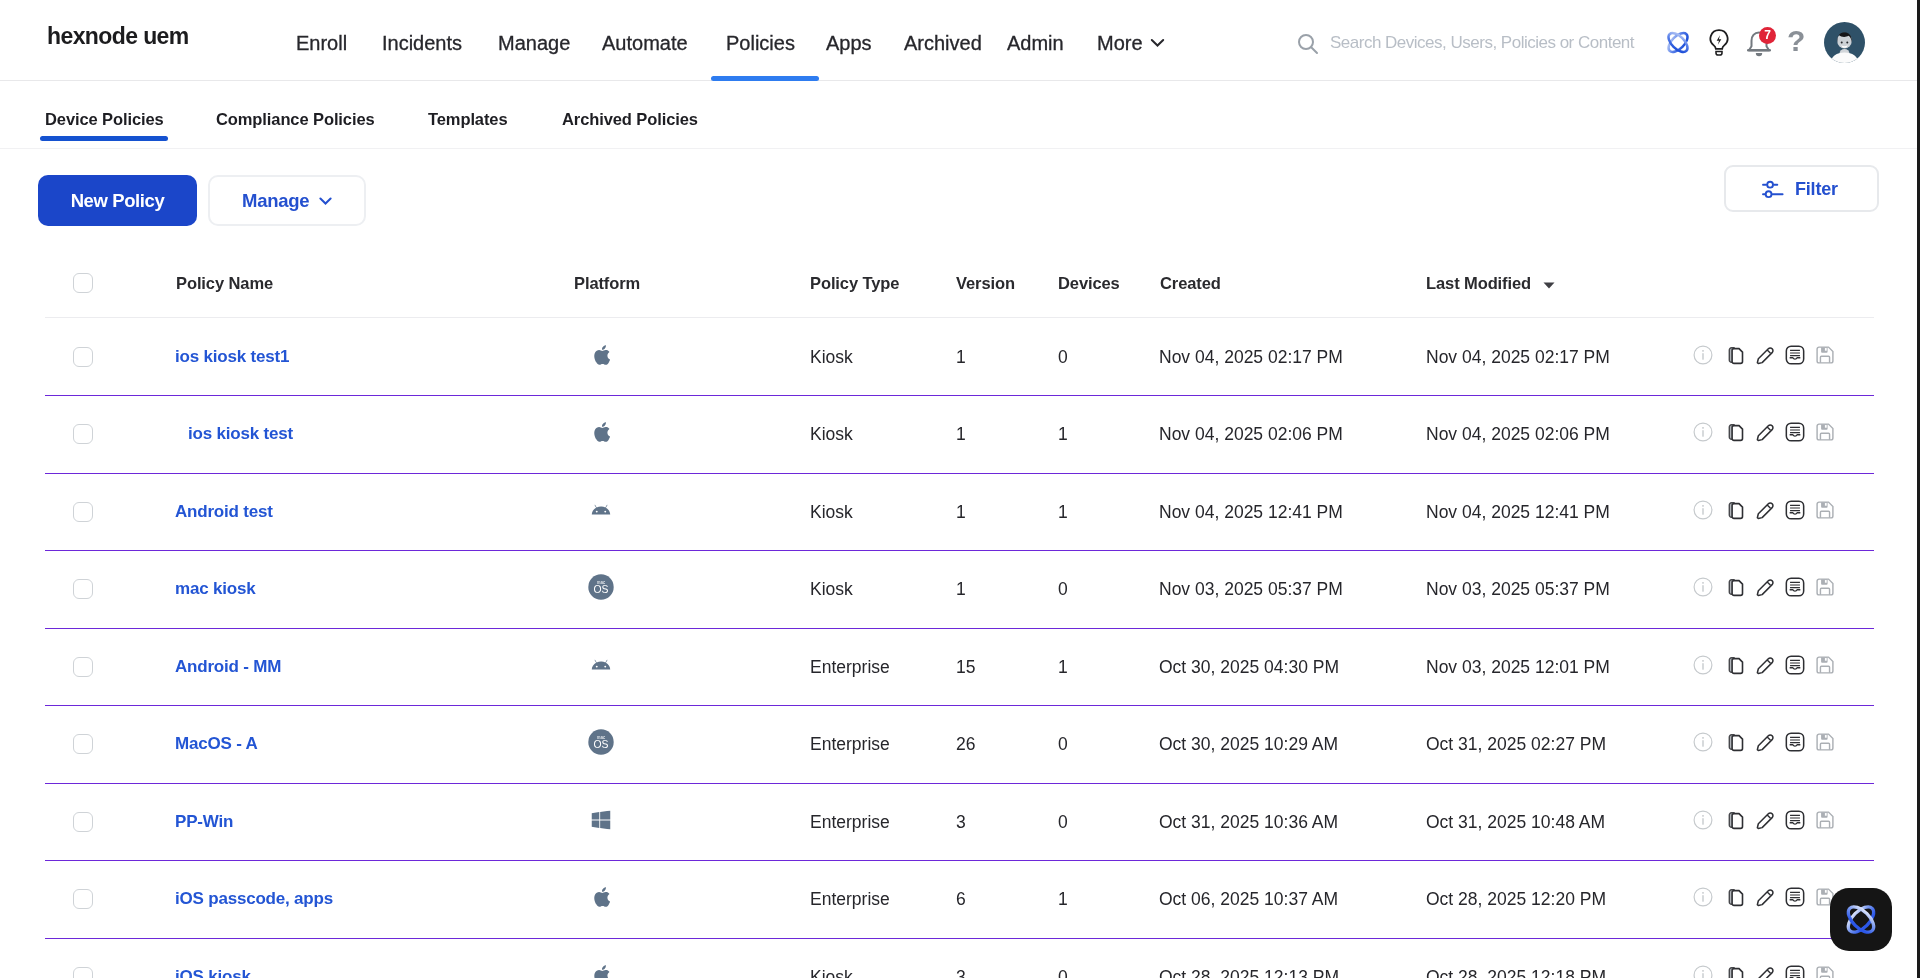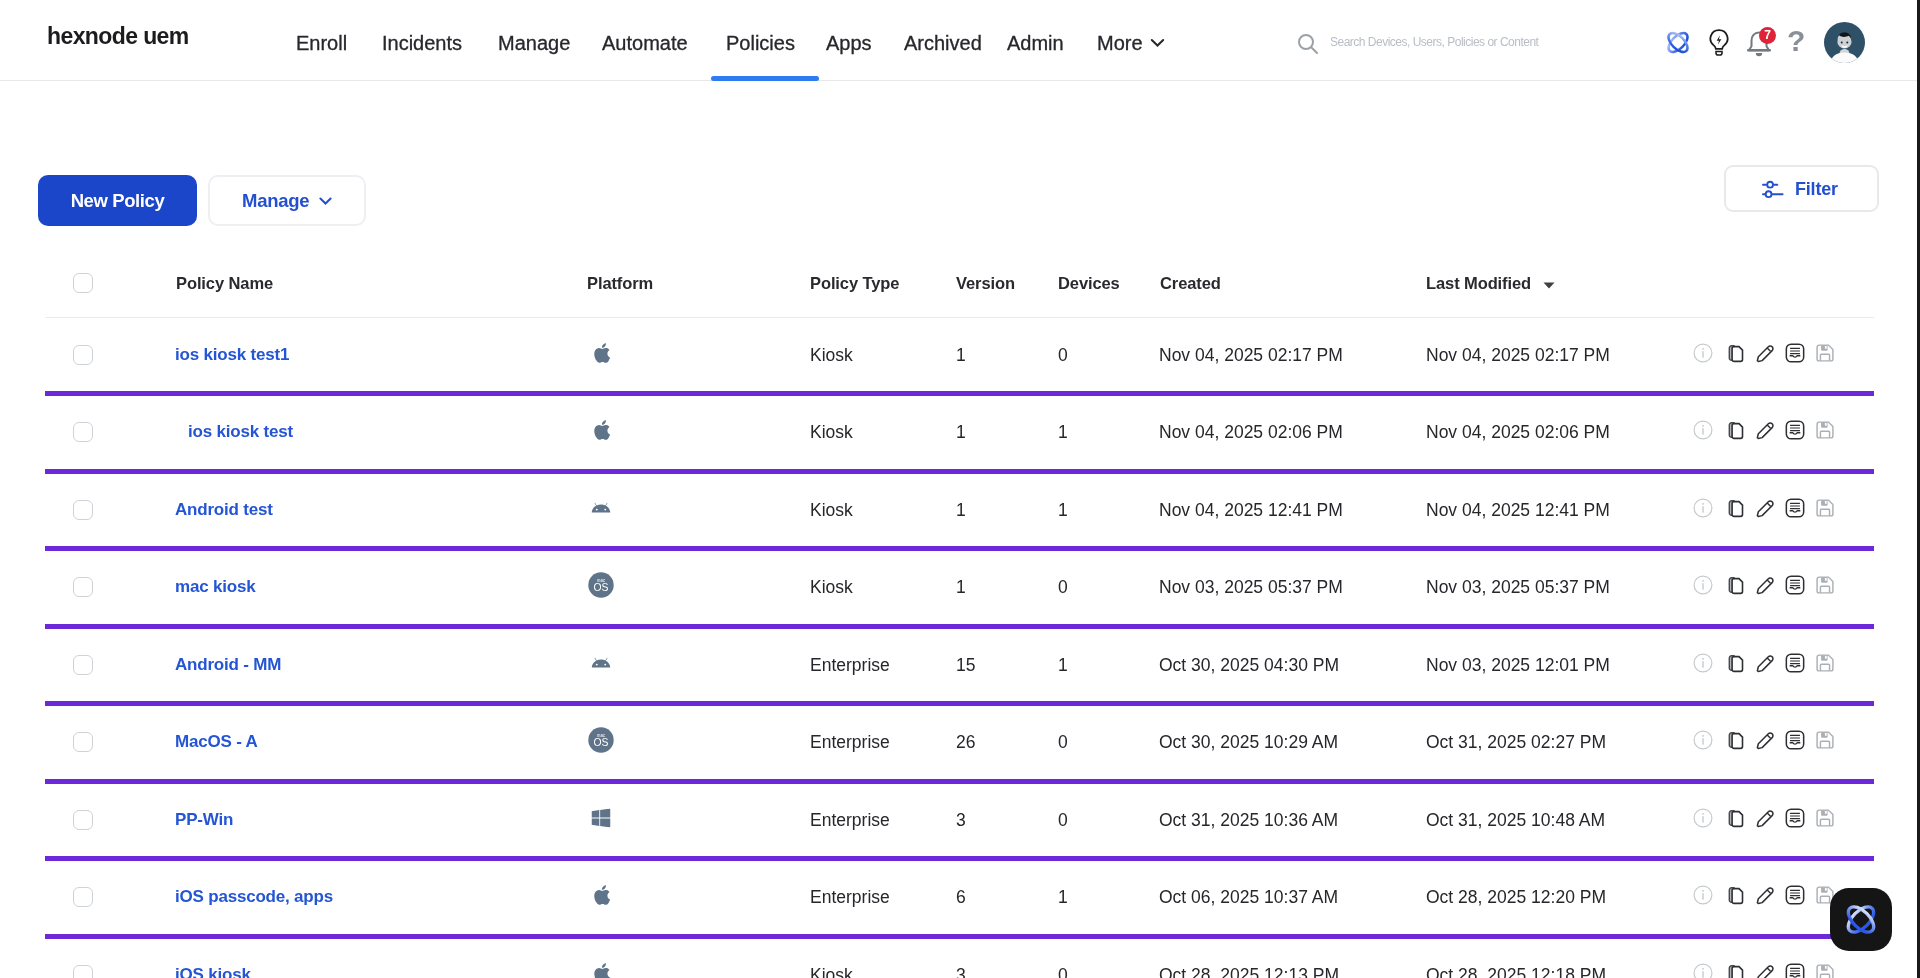--- a/index.html
+++ b/index.html
@@ -40,21 +40,21 @@
     background:#fff; border:2px solid #e7e9ec; border-radius:9px; }
   #filterbtn span { position:absolute; left:69px; top:0; line-height:45px;
     color:#2450cf; font-size:18px; font-weight:700; letter-spacing:-0.2px; }
 
   
   #thead { position:absolute; left:45px; top:248px; width:1829px; height:70px;
     border-bottom:1px solid #ececef; }
   .th { position:absolute; top:0; height:70px; line-height:70px; font-size:16.5px;
     font-weight:700; color:#2a2a2e; letter-spacing:-0.1px; }
   .row { position:absolute; left:45px; width:1829px; height:78px;
-    border-bottom:5px solid #6d28d9; }
+    border-bottom:1px solid #6d28d9; }
   .cell { position:absolute; top:50%; transform:translateY(-50%); font-size:17.5px;
     color:#26262b; white-space:nowrap; }
   .pname { color:#2355d4; font-weight:700; font-size:17px; letter-spacing:-0.2px; }
   .cb { position:absolute; width:20px; height:20px; border:1.5px solid #cfd3d7;
     border-radius:6px; background:#fff; top:50%; transform:translateY(-50%); }
   .picon { position:absolute; top:50%; transform:translate(-50%,-50%); left:556px; }
   .aicon { position:absolute; top:50%; transform:translate(-50%,-50%); }
 
   
   #fab { position:absolute; left:1830px; top:888px; width:62px; height:63px;
@@ -79,21 +79,21 @@
     <span class="navitem" style="left:1097px;">More</span>
     <svg class="abs" style="left:1150px; top:38px;" width="15" height="10" viewBox="0 0 15 10">
       <path d="M1.8 2l5.7 5.5L13.2 2" fill="none" stroke="#27272c" stroke-width="2" stroke-linecap="round"></path>
     </svg>
     <div id="nav-underline"></div>
 
     <svg class="abs" style="left:1296px; top:32px;" width="24" height="24" viewBox="0 0 24 24">
       <circle cx="10" cy="10" r="7" fill="none" stroke="#9aa1a9" stroke-width="2"></circle>
       <path d="M15.2 15.2L21 21" stroke="#9aa1a9" stroke-width="2" stroke-linecap="round"></path>
     </svg>
-    <span class="abs" style="left:1330px; top:0; height:95px; line-height:85px; font-size:12px; color:#b8bec6; letter-spacing:-0.5px;">Search Devices, Users, Policies or Content</span>
+    <span class="abs" style="left:1330px; top:0; height:95px; line-height:85px; font-size:17px; color:#b8bec6; letter-spacing:-0.5px;">Search Devices, Users, Policies or Content</span>
 
     <svg class="abs" style="left:1663px; top:27px;" width="30" height="31" viewBox="0 0 48 48">
       <defs>
           <linearGradient id="ng" x1="0" y1="0" x2="0.7" y2="1">
         <stop offset="0" stop-color="#c3d2f6"></stop>
             <stop offset="0.5" stop-color="#5b82ea"></stop>
             <stop offset="1" stop-color="#1e4fd8"></stop>
       </linearGradient>
         </defs>
       <g fill="none" stroke="url(#ng)" stroke-width="4">
@@ -129,20 +129,27 @@
         <path d="M6.5 42c0-7.5 5.8-11.5 14-11.5s14 4 14 11.5z" fill="#fbfbfb"></path>
         <ellipse cx="20.5" cy="18.7" rx="7.3" ry="7.9" fill="#ccd1d6"></ellipse>
         <path d="M13.2 20.5c-.8-6.5 2.9-10.3 7.3-10.3 4.4 0 8.1 3.8 7.3 10.3-.4-3.2-1.4-5.6-3.3-6.7-2.5 1.6-6.9 1.7-9.9-.7-.7 1.6-1.2 4.1-1.4 7.4z" fill="#141518"></path>
         <circle cx="17.7" cy="20.4" r="1" fill="#26272b"></circle>
         <circle cx="23.3" cy="20.4" r="1" fill="#26272b"></circle>
         <path d="M17.3 23.2c2 1.3 4.4 1.3 6.4 0-.5 1.7-1.7 2.6-3.2 2.6s-2.7-.9-3.2-2.6z" fill="#fff"></path>
       </g>
     </svg>
   </div>
 
+  <div id="tabsrow">
+    <span class="tab" style="left:45px;">Device Policies</span>
+    <span class="tab" style="left:216px;">Compliance Policies</span>
+    <span class="tab" style="left:428px;">Templates</span>
+    <span class="tab" style="left:562px;">Archived Policies</span>
+    <div id="tab-underline"></div>
+  </div>
 
   <div class="btn-primary">New Policy</div>
   <div class="btn-manage">Manage&nbsp;&nbsp;<svg width="13" height="9" viewBox="0 0 13 9" style="vertical-align:1px;">
         <path d="M1.4 1.5l5.1 5 5.1-5" fill="none" stroke="#2450cf" stroke-width="2" stroke-linecap="round"></path>
       </svg></div>
   <div id="filterbtn">
     <svg style="position:absolute; left:36px; top:13px;" width="22" height="19" viewBox="0 0 22 19">
       <g stroke="#2450cf" stroke-width="1.9" stroke-linecap="round" fill="none">
         <path d="M1 4.7h3.1"></path>
           <circle cx="8.1" cy="4.7" r="2.9"></circle>
@@ -151,21 +158,21 @@
           <circle cx="6.6" cy="14.2" r="2.9"></circle>
           <path d="M10.6 14.2h10"></path>
       </g>
     </svg>
     <span>Filter</span>
   </div>
 
   <div id="thead">
     <div class="cb" style="left:28px;"></div>
     <span class="th" style="left:131px;">Policy Name</span>
-    <span class="th" style="left:542px;">Platform</span>
+    <span class="th" style="left:529px;">Platform</span>
     <span class="th" style="left:765px;">Policy Type</span>
     <span class="th" style="left:911px;">Version</span>
     <span class="th" style="left:1013px;">Devices</span>
     <span class="th" style="left:1115px;">Created</span>
     <span class="th" style="left:1381px;">Last Modified</span>
     <svg class="abs" style="left:1498px; top:34px;" width="12" height="7" viewBox="0 0 12 7">
         <path d="M0.5 0.5h11L6 6.5z" fill="#3f3f44"></path>
       </svg>
   </div>
 

